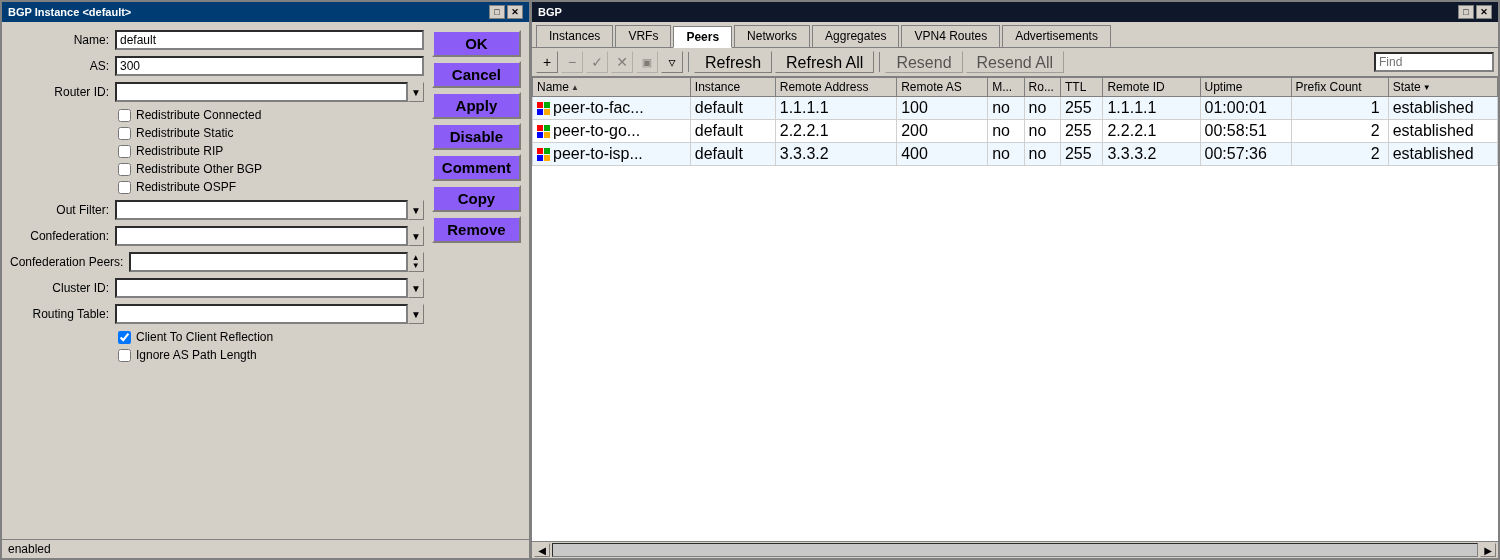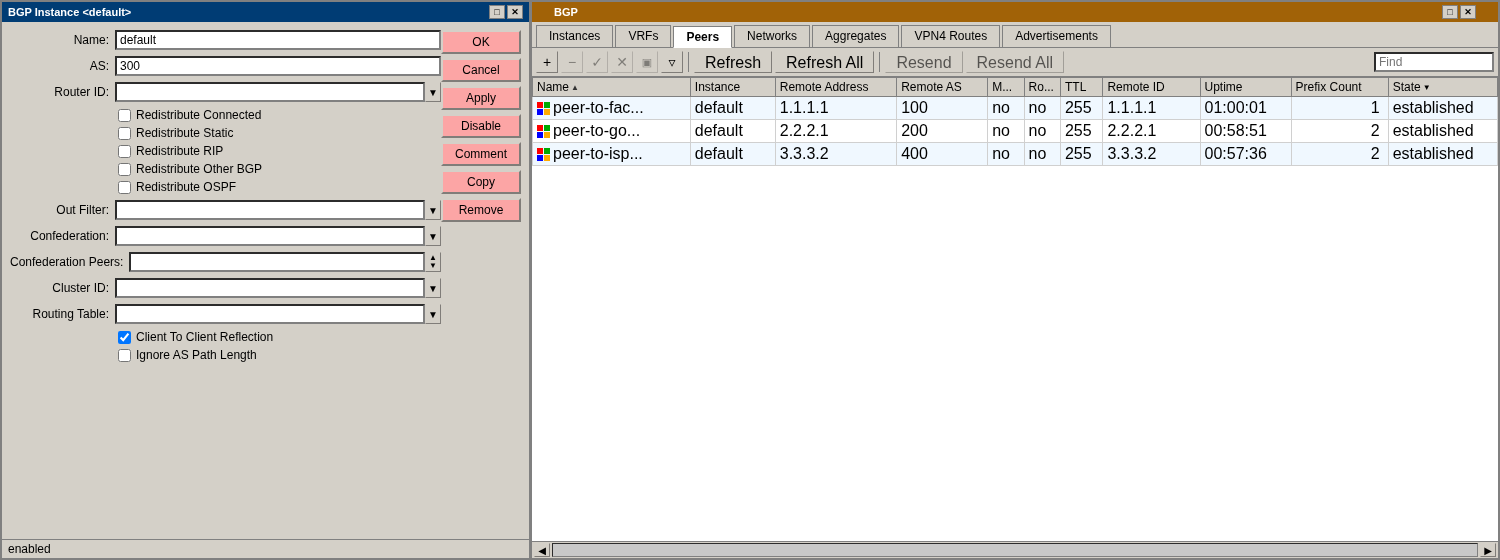--- a/index.html
+++ b/index.html
@@ -6,44 +6,44 @@
     body { font-family: 'Segoe UI', Tahoma, Geneva, Verdana, sans-serif; font-size: 12px; background: #d4d0c8; }
 
     .main-container { display: flex; width: 1500px; height: 560px; }
 
     
     .left-panel { width: 530px; background: #d4d0c8; border: 2px solid #808080; border-right: 1px solid #808080; display: flex; flex-direction: column; }
     .left-titlebar { background: #003c74; color: white; padding: 3px 6px; font-size: 11px; font-weight: bold; display: flex; justify-content: space-between; align-items: center; }
     .left-titlebar-buttons { display: flex; gap: 2px; }
     .titlebar-btn { width: 16px; height: 14px; background: #d4d0c8; border: 1px solid #808080; font-size: 9px; display: flex; align-items: center; justify-content: center; cursor: pointer; color: black; }
 
-    .left-content { display: flex; flex: 1; padding: 8px; }
+    .left-content { display: flex; flex: 1; padding: 8px; gap: 8px; }
     .left-form { flex: 1; }
     .left-buttons { display: flex; flex-direction: column; gap: 4px; min-width: 80px; }
 
     .form-row { display: flex; align-items: center; margin-bottom: 6px; }
     .form-label { text-align: right; min-width: 105px; padding-right: 6px; color: #000; }
     .form-input { height: 20px; border: 2px inset #808080; background: white; flex: 1; padding: 1px 3px; font-size: 12px; }
     .form-input-with-arrow { display: flex; flex: 1; }
     .form-input-with-arrow input { height: 20px; border: 2px inset #808080; background: white; flex: 1; padding: 1px 3px; font-size: 12px; }
     .arrow-btn { width: 16px; height: 20px; background: #d4d0c8; border: 1px outset #d4d0c8; display: flex; align-items: center; justify-content: center; font-size: 10px; cursor: pointer; }
     .arrow-btn-double { width: 16px; height: 20px; background: #d4d0c8; border: 1px outset #d4d0c8; display: flex; align-items: center; justify-content: center; font-size: 8px; cursor: pointer; flex-direction: column; line-height: 1; }
 
     .checkbox-row { display: flex; align-items: center; margin-bottom: 4px; padding-left: 108px; }
     .checkbox-row input[type=checkbox] { margin-right: 5px; }
 
     .section-gap { margin-top: 6px; }
 
-    .win-button { background: #fca5a5; border: 2px outset #d4d0c8; padding: 3px 8px; font-size: 12px; cursor: pointer; text-align: center; min-width: 76px; }
+    .win-button { background: #8b5cf6; border: 2px outset #d4d0c8; padding: 3px 8px; font-size: 15px; cursor: pointer; text-align: center; min-width: 76px; font-weight: bold; }
 
     .left-status { background: #d4d0c8; border-top: 1px solid #808080; padding: 2px 6px; font-size: 12px; }
 
     
     .right-panel { flex: 1; background: #d4d0c8; border: 2px solid #808080; display: flex; flex-direction: column; }
-    .right-titlebar { background: #a16207; color: white; padding: 3px 22px; font-size: 11px; font-weight: bold; display: flex; justify-content: space-between; align-items: center; }
+    .right-titlebar { background: #0f172a; color: white; padding: 3px 6px; font-size: 11px; font-weight: bold; display: flex; justify-content: space-between; align-items: center; }
     .right-titlebar-buttons { display: flex; gap: 2px; }
 
     .tabs { display: flex; padding: 3px 4px 0; background: #d4d0c8; border-bottom: 1px solid #808080; }
     .tab { padding: 3px 12px; border: 1px solid #808080; border-bottom: none; background: #d4d0c8; cursor: pointer; font-size: 12px; margin-right: 2px; }
     .tab.active { background: white; font-weight: bold; border-bottom: 1px solid white; position: relative; bottom: -1px; }
 
     .toolbar { display: flex; align-items: center; padding: 3px 4px; gap: 3px; border-bottom: 1px solid #808080; background: #d4d0c8; }
     .tool-btn { width: 22px; height: 22px; background: #d4d0c8; border: 1px outset #d4d0c8; display: flex; align-items: center; justify-content: center; cursor: pointer; font-size: 14px; }
     .tool-btn.disabled { opacity: 0.4; cursor: default; }
     .toolbar-separator { width: 1px; height: 20px; background: #808080; margin: 0 2px; }

